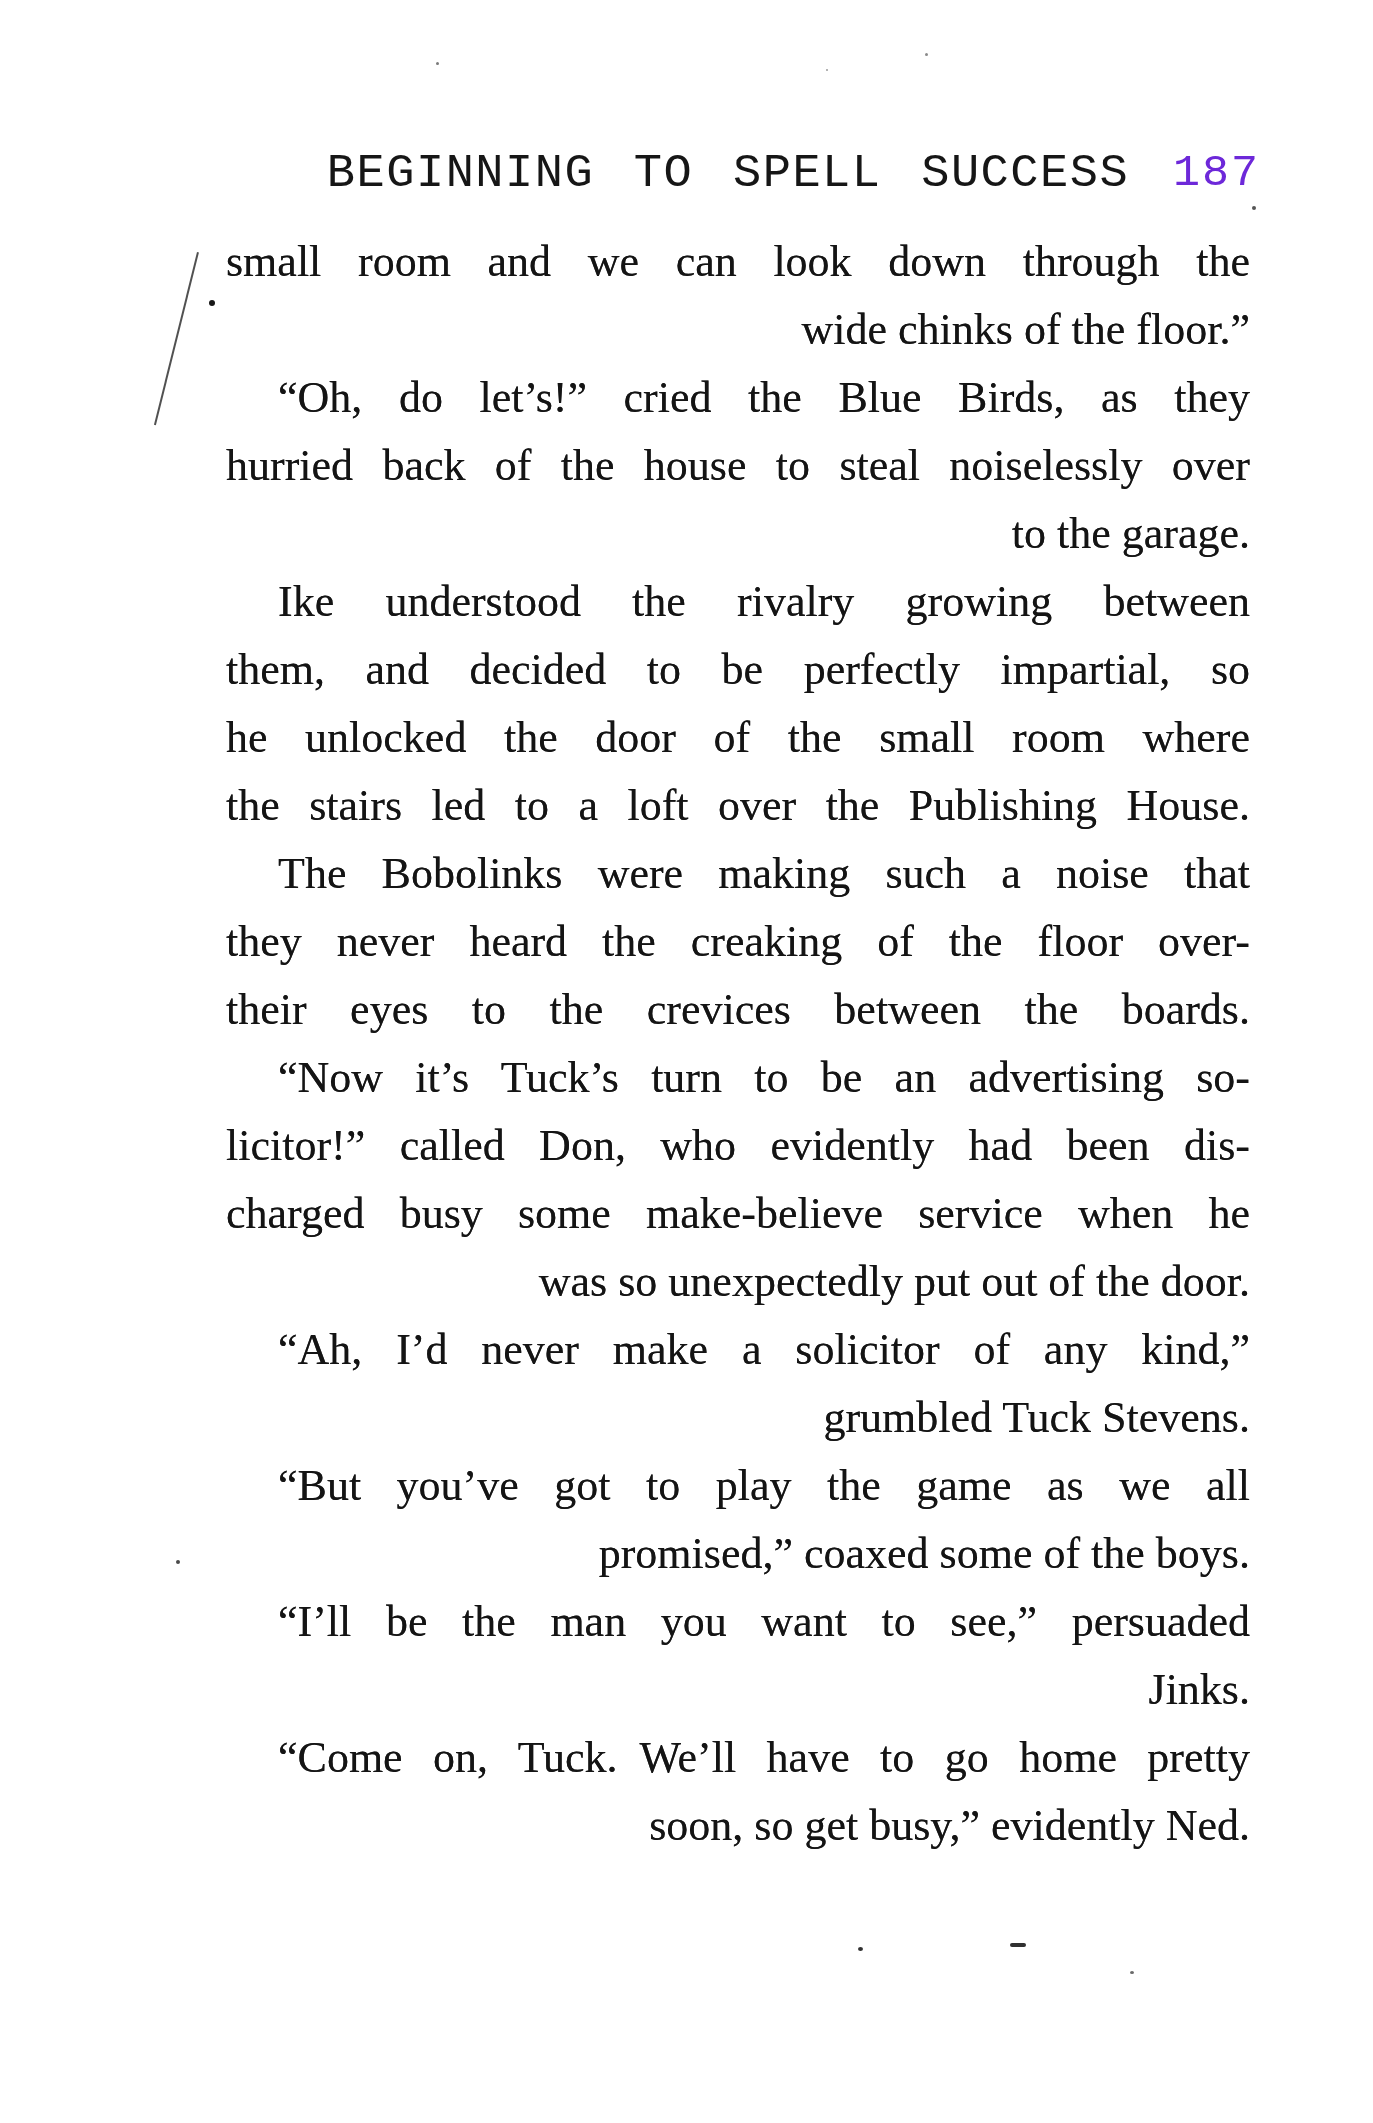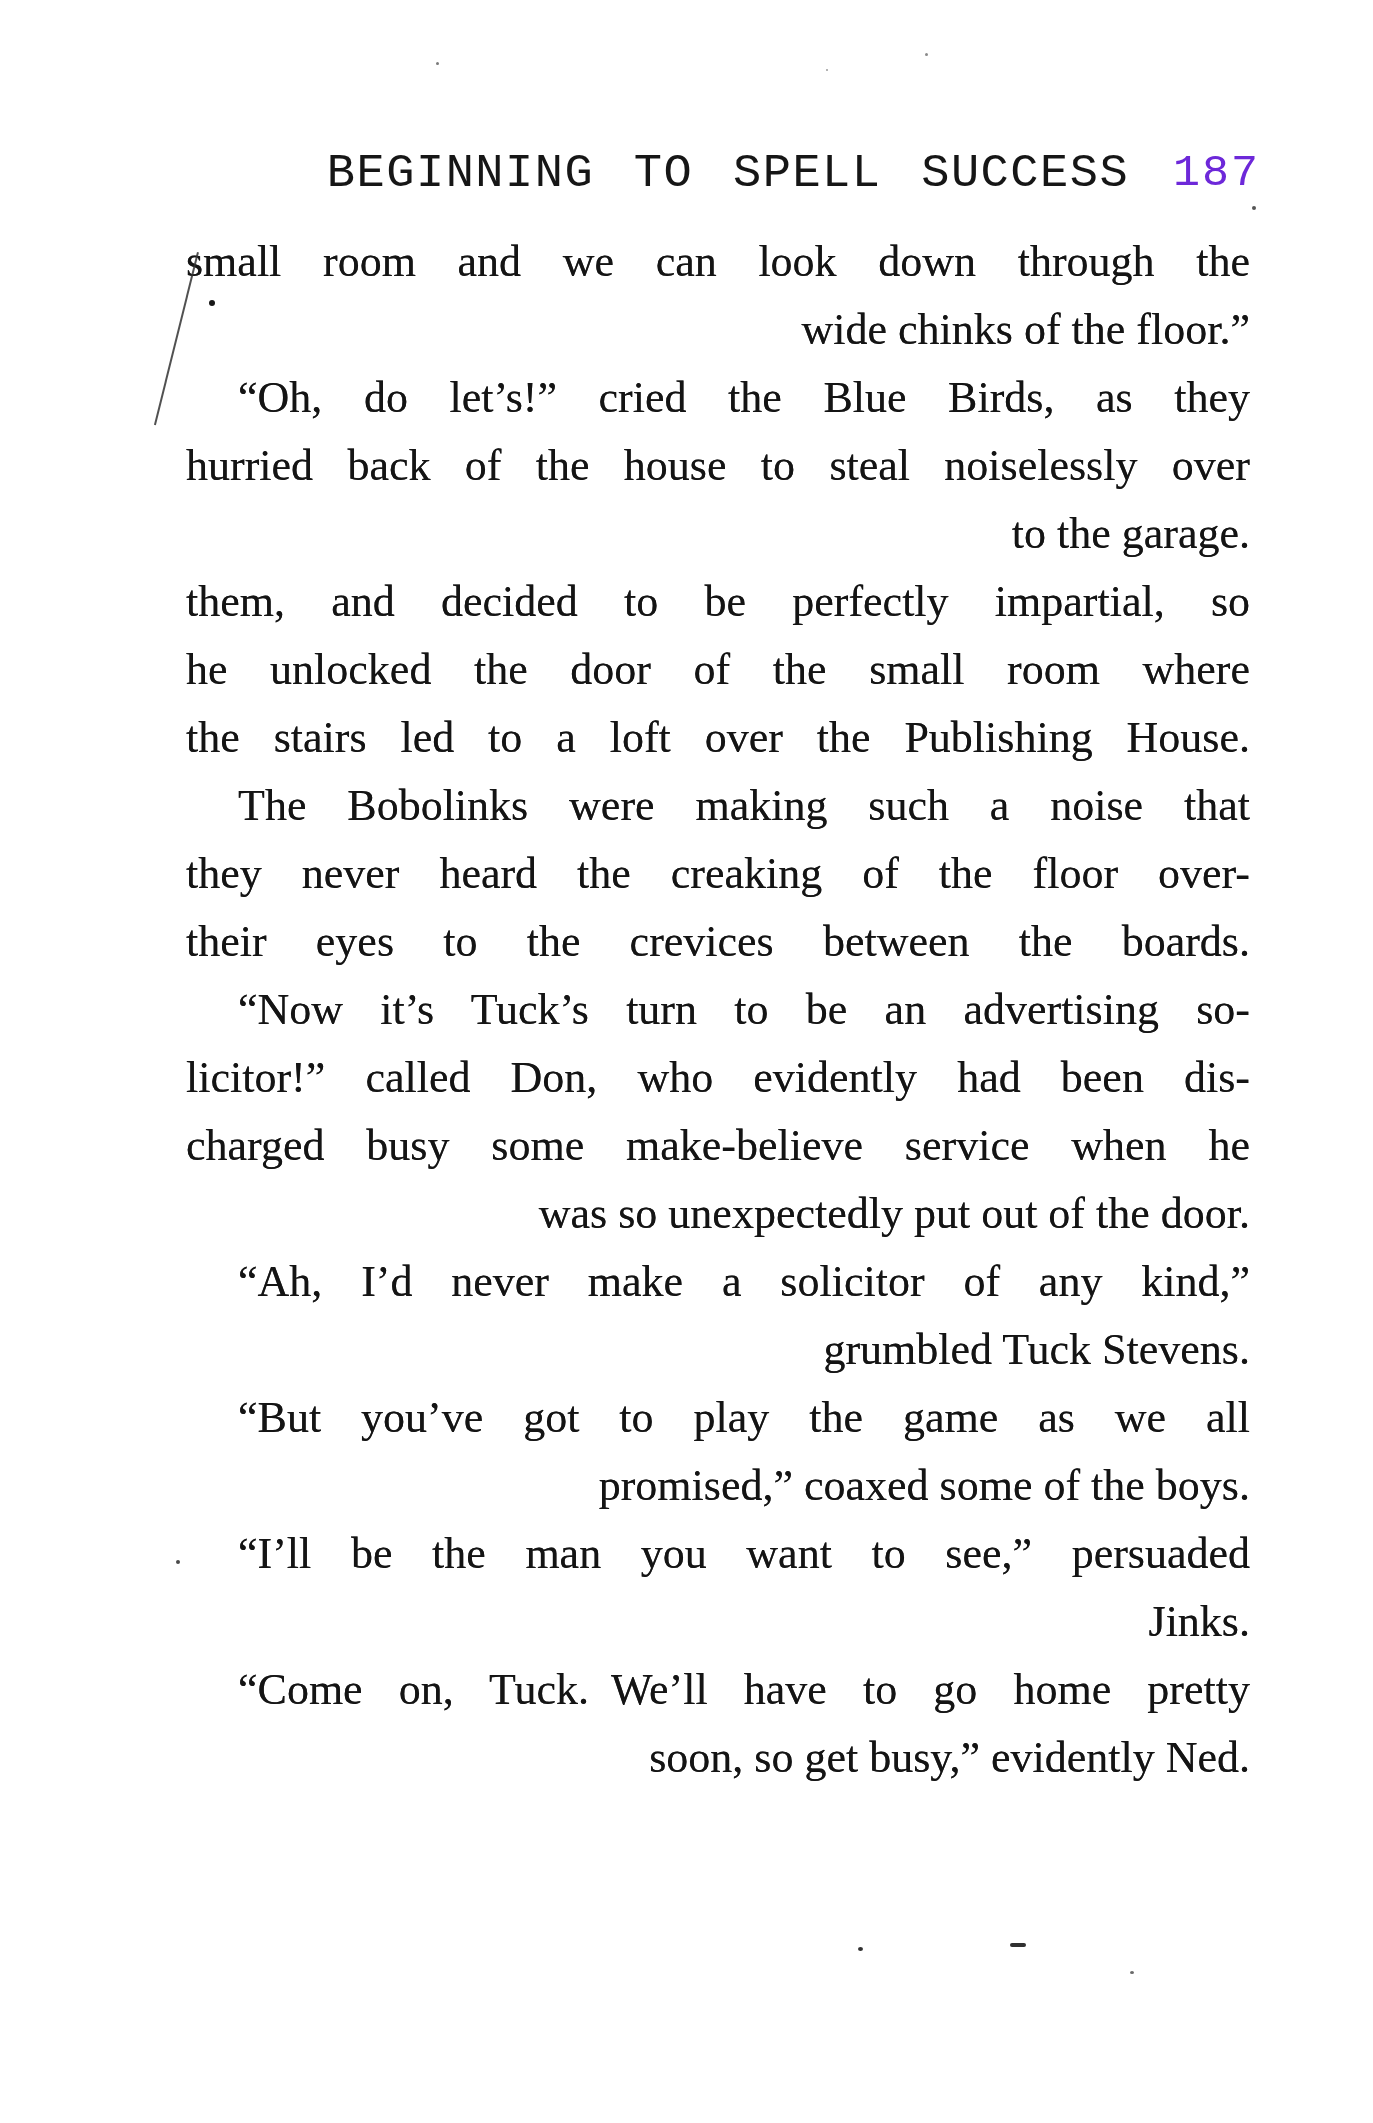--- a/index.html
+++ b/index.html
@@ -54,20 +54,21 @@
     height: 68px;
     line-height: 68px;
     font-size: 44px;
     white-space: normal;
     text-align: right;
     text-shadow: 0 0 0.5px rgba(10,10,10,0.75);
   }
   .line.j {
     text-align: justify;
     text-align-last: justify;
+    margin-left: 40px;
   }
   .line.ind {
     padding-left: 52px;
   }
   
   .artifact { position: absolute; background: #2a2a2a; }
   .scratch {
     left: 197px; top: 252px;
     width: 2px; height: 178px;
     transform: rotate(14deg);
@@ -94,20 +95,21 @@
     <span class="head-title">BEGINNING TO SPELL SUCCESS</span>
     <span class="page-number">187</span>
   </div>
 
   <div class="text-block">
       <div class="line j">small room and we can look down through the</div>
       <div class="line">wide chinks of the floor.”</div>
       <div class="line j ind">“Oh, do let’s!” cried the Blue Birds, as they</div>
       <div class="line j">hurried back of the house to steal noiselessly over</div>
       <div class="line">to the garage.</div>
+      <div class="line j ind">Ike understood the rivalry growing between</div>
       <div class="line j">them, and decided to be perfectly impartial, so</div>
       <div class="line j">he unlocked the door of the small room where</div>
       <div class="line j">the stairs led to a loft over the Publishing House.</div>
       <div class="line j ind">The Bobolinks were making such a noise that</div>
       <div class="line j">they never heard the creaking of the floor over-</div>
       <div class="line j">their eyes to the crevices between the boards.</div>
       <div class="line j ind">“Now it’s Tuck’s turn to be an advertising so-</div>
       <div class="line j">licitor!” called Don, who evidently had been dis-</div>
       <div class="line j">charged busy some make-believe service when he</div>
       <div class="line">was so unexpectedly put out of the door.</div>

